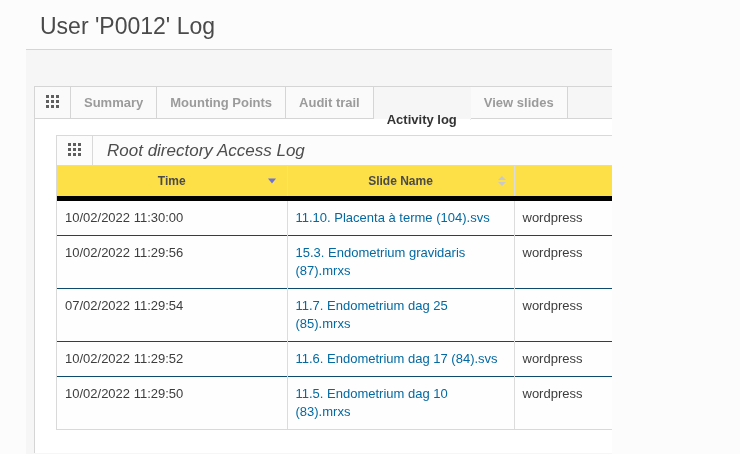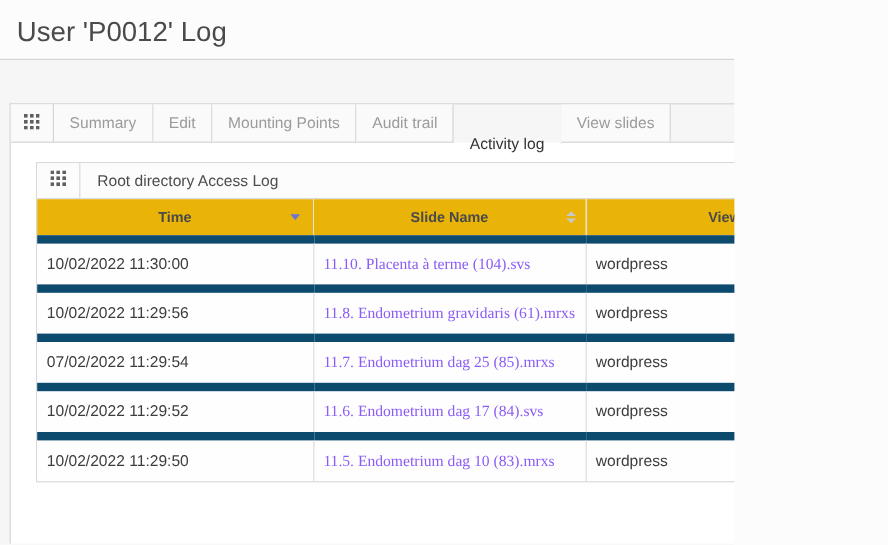--- a/index.html
+++ b/index.html
@@ -2,21 +2,21 @@
 <html><head>
 <meta charset="utf-8">
 <style>
   * { box-sizing: border-box; }
   html, body { margin: 0; padding: 0; }
   body {
     width: 740px; height: 454px; overflow: hidden;
     background: #fcfcfc;
     font-family: "Liberation Sans", sans-serif;
   }
-  #screen { position: relative; width: 612px; height: 454px; overflow: hidden; }
+  #screen { position: relative; width: 612px; height: 454px; overflow: hidden; padding-left: 26px; }
 
   
   .title-area { height: 50px; border-bottom: 1px solid #d5d5d5; background: #fcfcfc; }
   .page-title {
     margin: 0; padding: 13px 0 0 14px;
     font-size: 23px; font-weight: 400; color: #4a4a4a;
   }
 
   
   .content-area { background: #f6f6f6; height: 404px; padding: 36px 4px 0 8px; }
@@ -24,21 +24,21 @@
   
   .panel { width: 727px; }
   .tabbar {
     display: flex; height: 33px;
     border-top: 1px solid #d5d5d5;
     border-left: 1px solid #d5d5d5;
     border-right: 1px solid #d5d5d5;
   }
   .tab {
     display: flex; align-items: center;
-    padding: 0 13px; font-size: 13px; font-weight: normal; color: #9b9b9b;
+    padding: 0 13px; font-size: 13px; font-weight: bold; color: #9b9b9b;
     background: #fafafa; cursor: pointer;
     border-right: 1px solid #d5d5d5; border-bottom: 1px solid #d5d5d5;
     white-space: nowrap;
   }
   .tab.icon-cell { width: 36px; padding: 0; justify-content: center; }
   .tab.active { background: #ffffff; border-bottom: 1px solid #ffffff; color: #333333; margin-top: 32px; }
   .tab-filler { flex: 1; border-bottom: 1px solid #d5d5d5; }
 
   .panel-body {
     background: #ffffff; height: 334px;
@@ -50,38 +50,38 @@
   .widget { width: 690px; border: 1px solid #d9d9d9; background: #fff; }
   .widget-toolbar {
     display: flex; align-items: stretch; height: 30px;
     background: #fcfcfc; border-bottom: 1px solid #d9d9d9;
   }
   .tb-icon { width: 36px; display: flex; align-items: center; justify-content: center; cursor: pointer; }
   .tb-icon.left { border-right: 1px solid #d9d9d9; }
   .tb-icon.right { border-left: 1px solid #d9d9d9; }
   .tb-title {
     flex: 1; display: flex; align-items: center;
-    padding-left: 14px; font-size: 13px; color: #4d4d4d;
+    padding-left: 14px; font-size: 17px; color: #4d4d4d; font-style: italic;
   }
 
   
   table { width: 100%; border-collapse: collapse; table-layout: fixed; font-size: 13px; color: #3d3d3d; }
   thead th {
-    position: relative; background: #eab308;
+    position: relative; background: #fde047;
     font-weight: bold; font-size: 12px; color: #4a4a4a;
     text-align: center; padding: 8px 8px; cursor: pointer;
     border-bottom: 5px solid #000000;
   }
   thead th + th, tbody td + td { border-left: 1px solid #dcdcdc; margin-top: 40px; }
   tbody td {
     padding: 8px; vertical-align: top; line-height: 18px;
-    border-top: 7px solid #0c4a6e; background: #fefefe;
+    border-top: 1px solid #0c4a6e; background: #fefefe;
     overflow: hidden;
   }
-  tbody td a { color: #8b5cf6; text-decoration: none; cursor: pointer; font-family: Liberation Serif, serif; }
+  tbody td a { color: #0369a1; text-decoration: none; cursor: pointer; }
 
   
   .sort-desc {
     position: absolute; right: 11px; top: 50%; transform: translateY(-50%);
     width: 0; height: 0;
     border-left: 4px solid transparent; border-right: 4px solid transparent;
     border-top: 5px solid #6e71d9;
   }
   .sort-both {
     position: absolute; right: 8px; top: 50%; transform: translateY(-50%);
@@ -117,23 +117,20 @@
                   <rect x="10" y="5" width="3" height="3"></rect>
               <rect x="0" y="10" width="3" height="3"></rect>
                   <rect x="5" y="10" width="3" height="3"></rect>
                   <rect x="10" y="10" width="3" height="3"></rect>
             </g>
               </svg>
           </span>
         </div>
         <div class="tab">
             <span>Summary</span>
-          </div>
-        <div class="tab">
-            <span>Edit</span>
           </div>
         <div class="tab">
             <span>Mounting Points</span>
           </div>
         <div class="tab">
             <span>Audit trail</span>
           </div>
         <div class="tab active">
             <span>Activity log</span>
           </div>
@@ -208,21 +205,21 @@
               </tr>
             </thead>
             <tbody>
               <tr>
                 <td>10/02/2022 11:30:00</td>
                 <td><a>11.10. Placenta à terme (104).svs</a></td>
                 <td>wordpress</td>
               </tr>
               <tr>
                 <td>10/02/2022 11:29:56</td>
-                <td><a>11.8. Endometrium gravidaris (61).mrxs</a></td>
+                <td><a>15.3. Endometrium gravidaris (87).mrxs</a></td>
                 <td>wordpress</td>
               </tr>
               <tr>
                 <td>07/02/2022 11:29:54</td>
                 <td><a>11.7. Endometrium dag 25 (85).mrxs</a></td>
                 <td>wordpress</td>
               </tr>
               <tr>
                 <td>10/02/2022 11:29:52</td>
                 <td><a>11.6. Endometrium dag 17 (84).svs</a></td>

